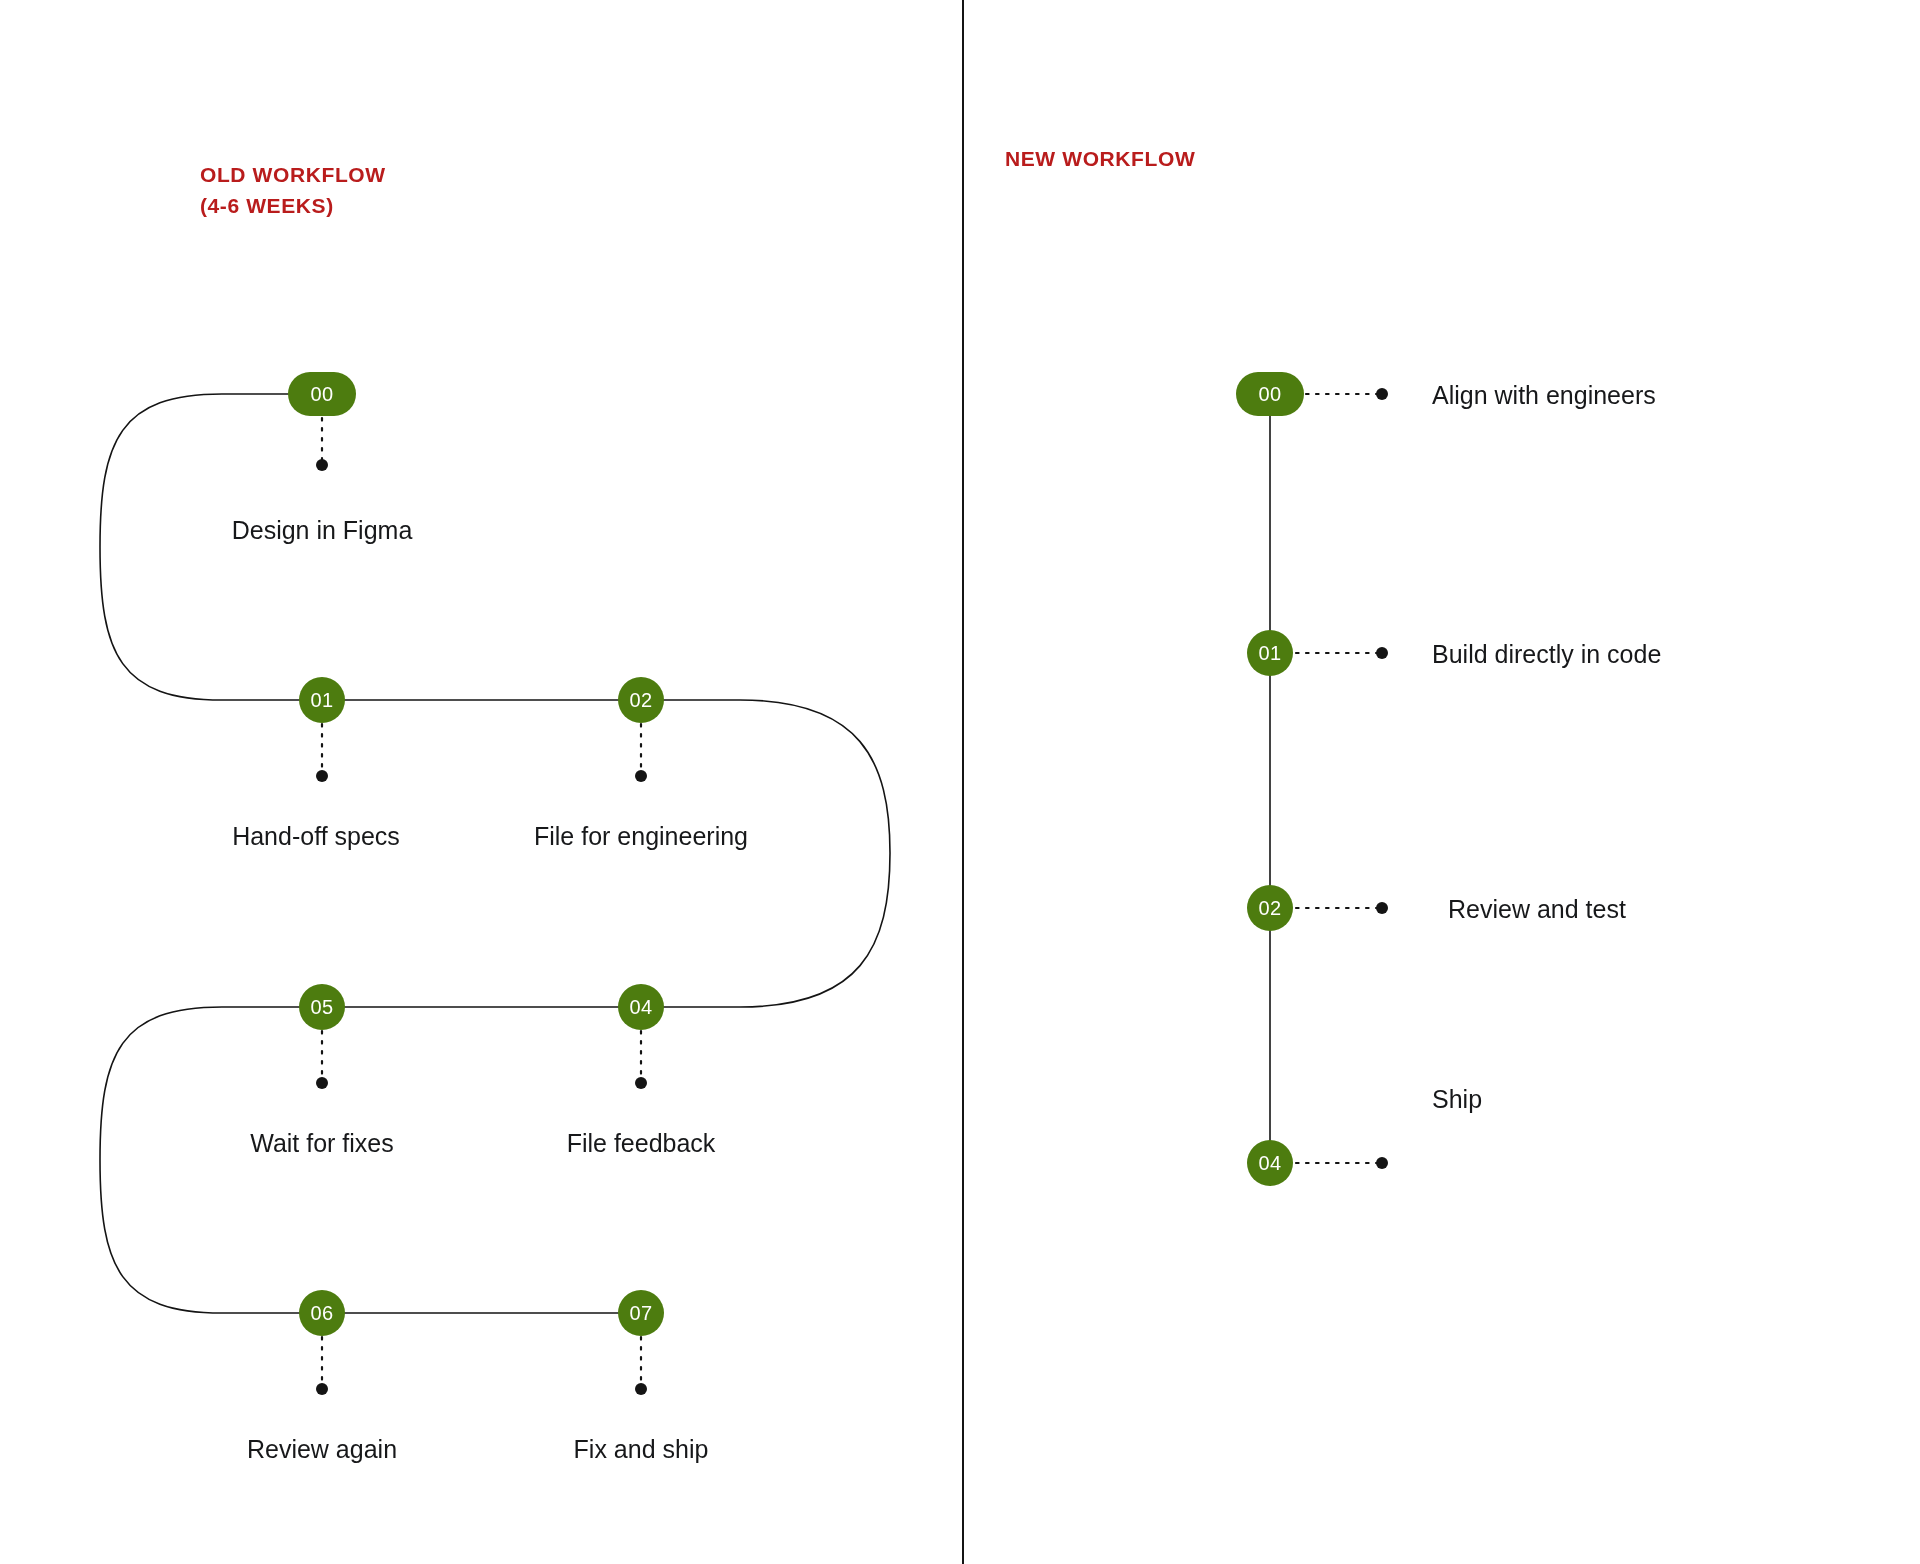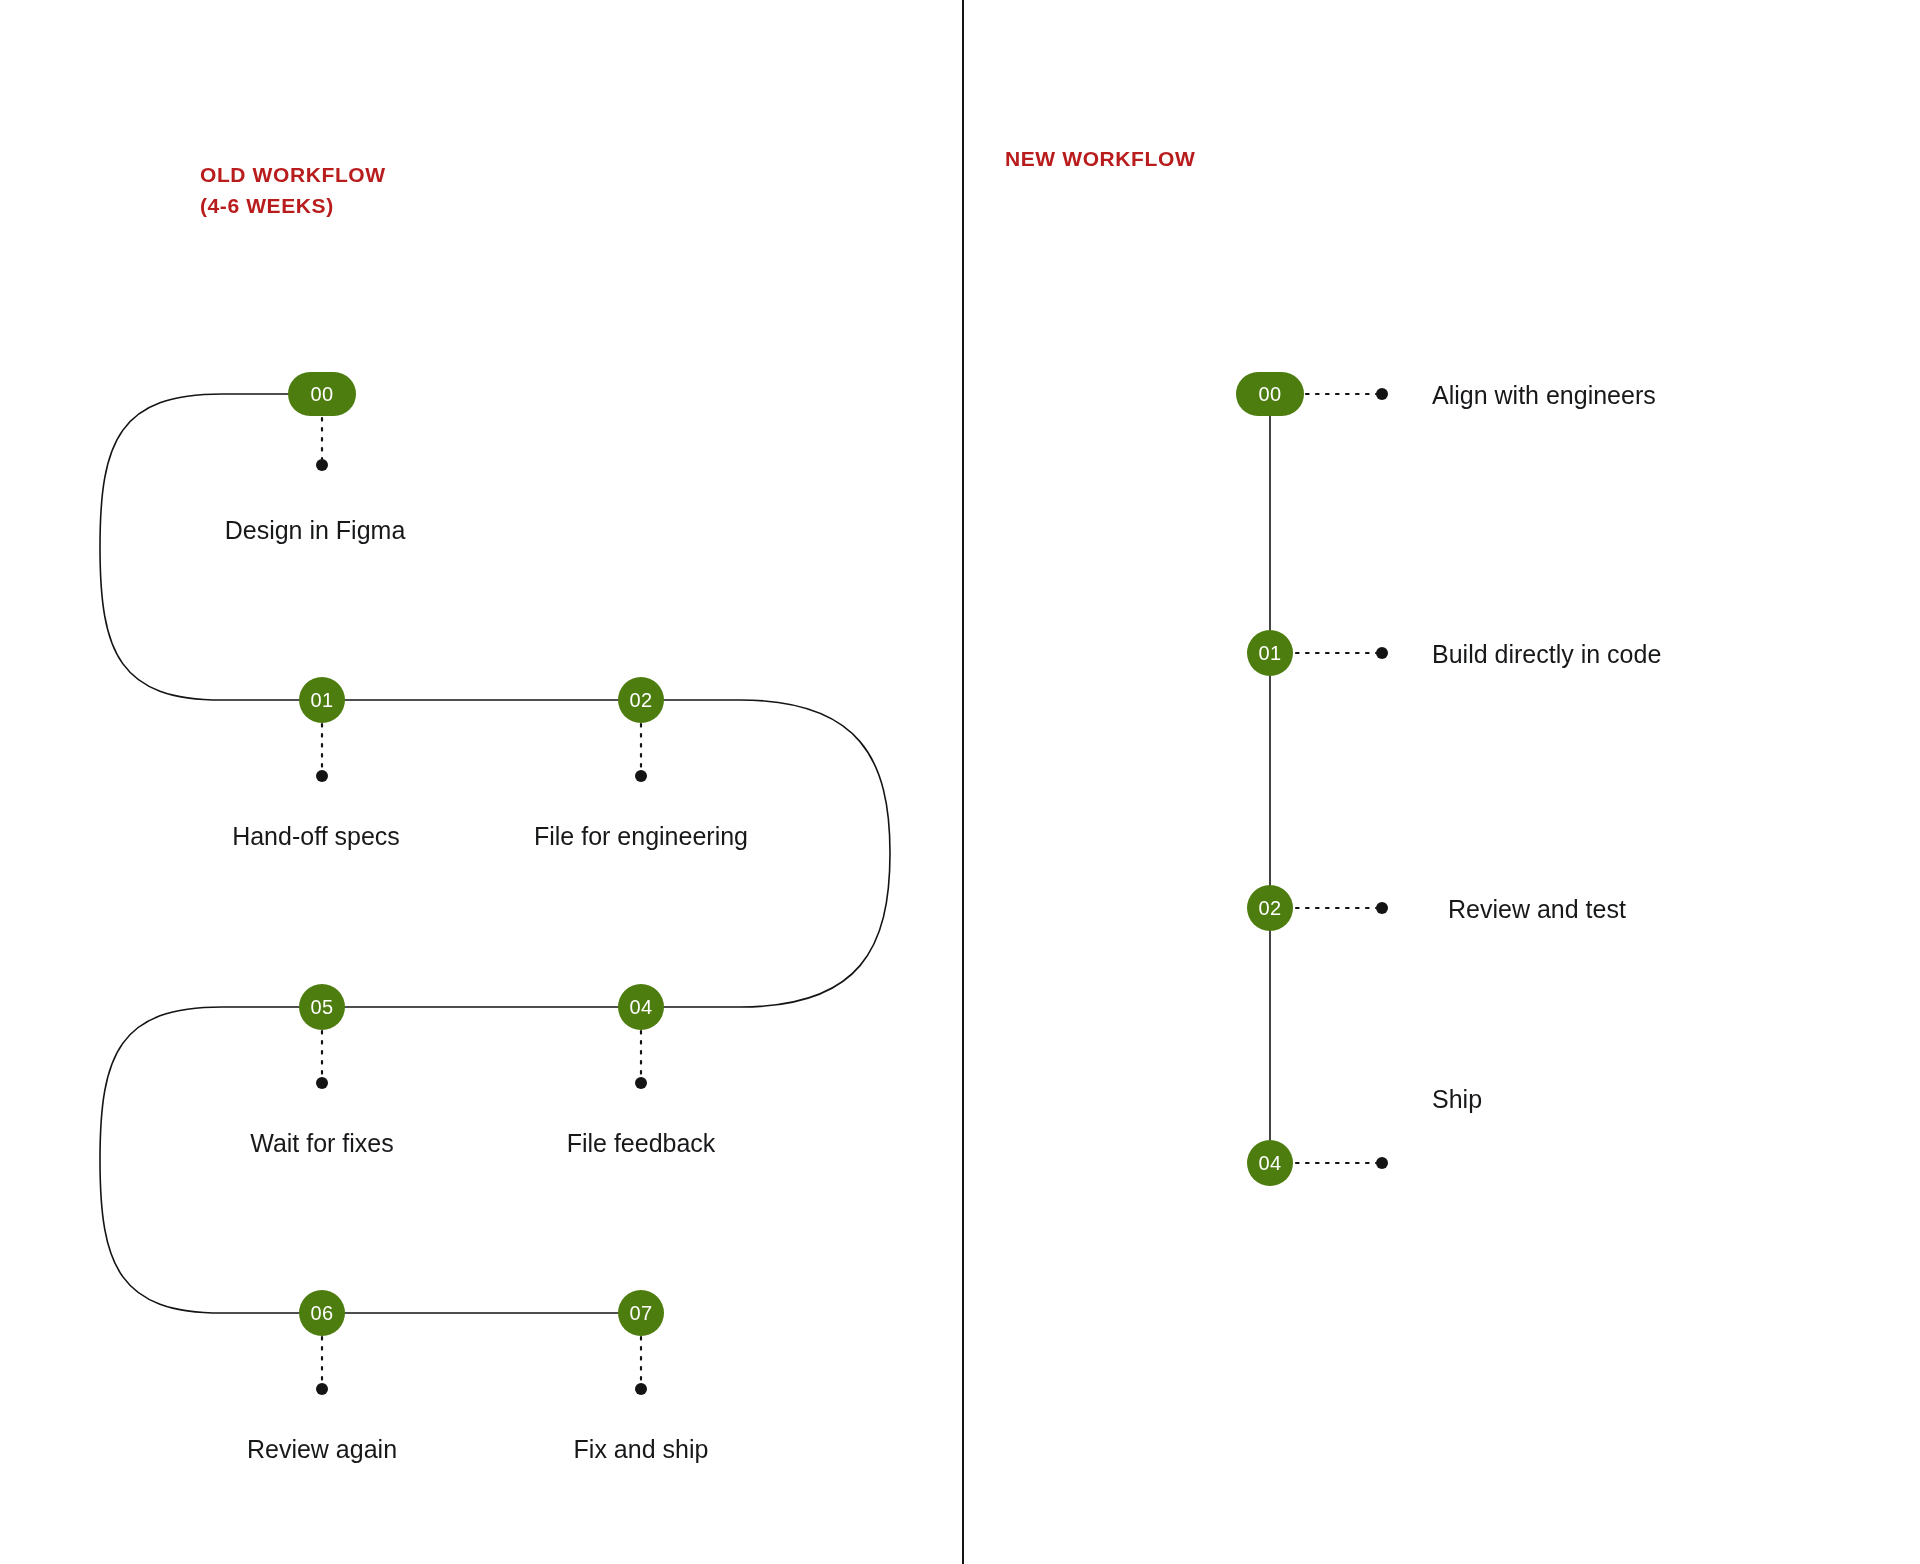--- a/index.html
+++ b/index.html
@@ -103,21 +103,21 @@
     <circle class="enddot" cx="1382" cy="394" r="6"></circle>
     <path class="spur" d="M 1296 653 L 1382 653"></path>
     <circle class="enddot" cx="1382" cy="653" r="6"></circle>
     <path class="spur" d="M 1296 908 L 1382 908"></path>
     <circle class="enddot" cx="1382" cy="908" r="6"></circle>
     <path class="spur" d="M 1296 1163 L 1382 1163"></path>
     <circle class="enddot" cx="1382" cy="1163" r="6"></circle>
   </svg>
 
   <div class="node pill" style="left:322px;top:394px">00</div>
-  <div class="step-label center" style="left:315px;top:516px">Design in Figma</div>
+  <div class="step-label center" style="left:322px;top:516px">Design in Figma</div>
 
   <div class="node circle" style="left:322px;top:700px">01</div>
   <div class="step-label center" style="left:316px;top:822px">Hand-off specs</div>
 
   <div class="node circle" style="left:641px;top:700px">02</div>
   <div class="step-label center" style="left:641px;top:822px">File for engineering</div>
 
   <div class="node circle" style="left:322px;top:1007px">05</div>
   <div class="step-label center" style="left:322px;top:1129px">Wait for fixes</div>
 

